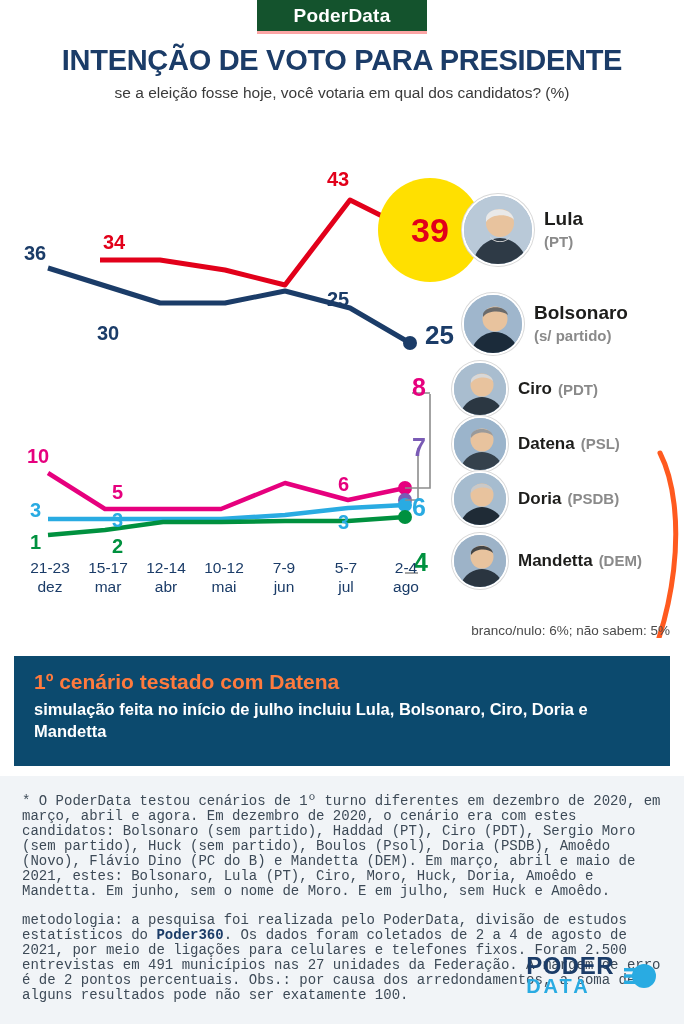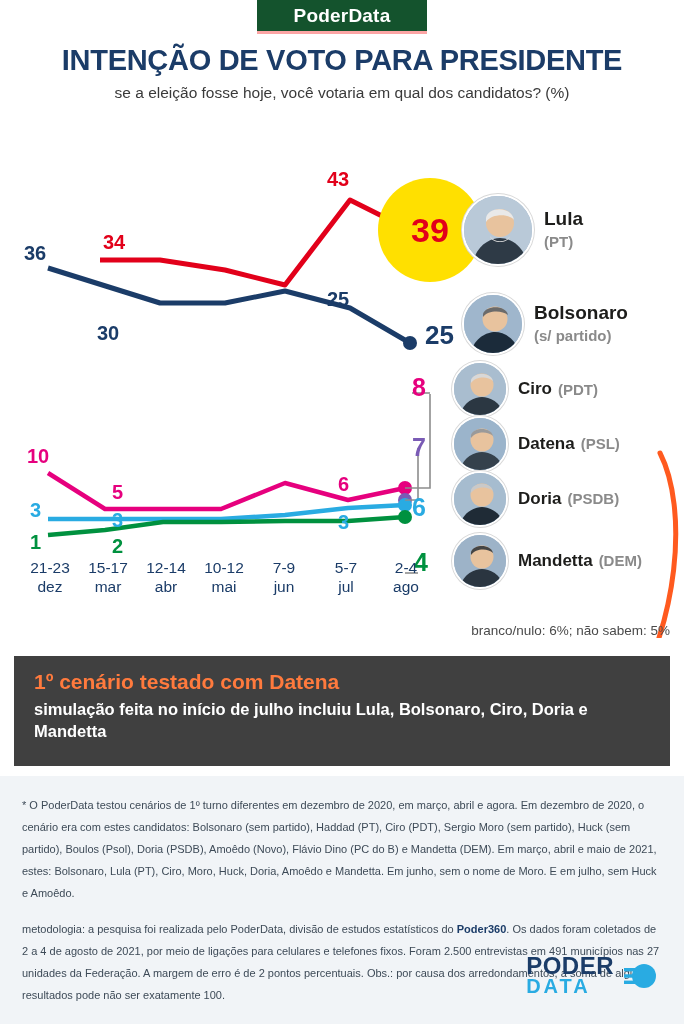--- a/index.html
+++ b/index.html
@@ -56,28 +56,28 @@
   }
   .bigcircle span { color:#e2001a; font-size:34px; font-weight:bold; }
 
   .note-bn {
     position:absolute; right:14px; top:505px; font-size:13.5px; color:#4a4a4a;
   }
 
   
   .band {
     position:absolute; left:14px; top:656px; width:656px; height:110px;
-    background:#404040; color:#fff; padding:14px 20px;
+    background:#0c4a6e; color:#fff; padding:14px 20px;
   }
   .band h3 { font-size:21px; color:#ff7a3d; font-weight:bold; margin-bottom:4px;}
   .band p { font-size:16.5px; font-weight:bold; line-height:22px; }
 
   
   .footer { position:absolute; left:0; top:776px; width:684px; height:248px; background:#f1f4f7; padding:18px 22px; }
-  .fn { font-size:11px; line-height:22px; color:#3d4a57; margin-bottom:14px; }
+  .fn { font-size:14px; line-height:15px; color:#3d4a57; margin-bottom:14px;font-family:Liberation Mono, monospace; }
   .fn b { color:#1b3c68; }
 
   .logo { position:absolute; right:22px; bottom:28px; display:flex; align-items:center; }
   .logo-txt { text-align:left; line-height:20px; }
   .logo-txt .p1 { color:#1b3c68; font-size:24px; font-weight:bold; letter-spacing:.5px;}
   .logo-txt .p2 { color:#29abe2; font-size:20px; font-weight:bold; letter-spacing:3px;}
   .logo-mark { width:40px; height:40px; margin-left:8px; }
 </style>
 </head>
 <body>

